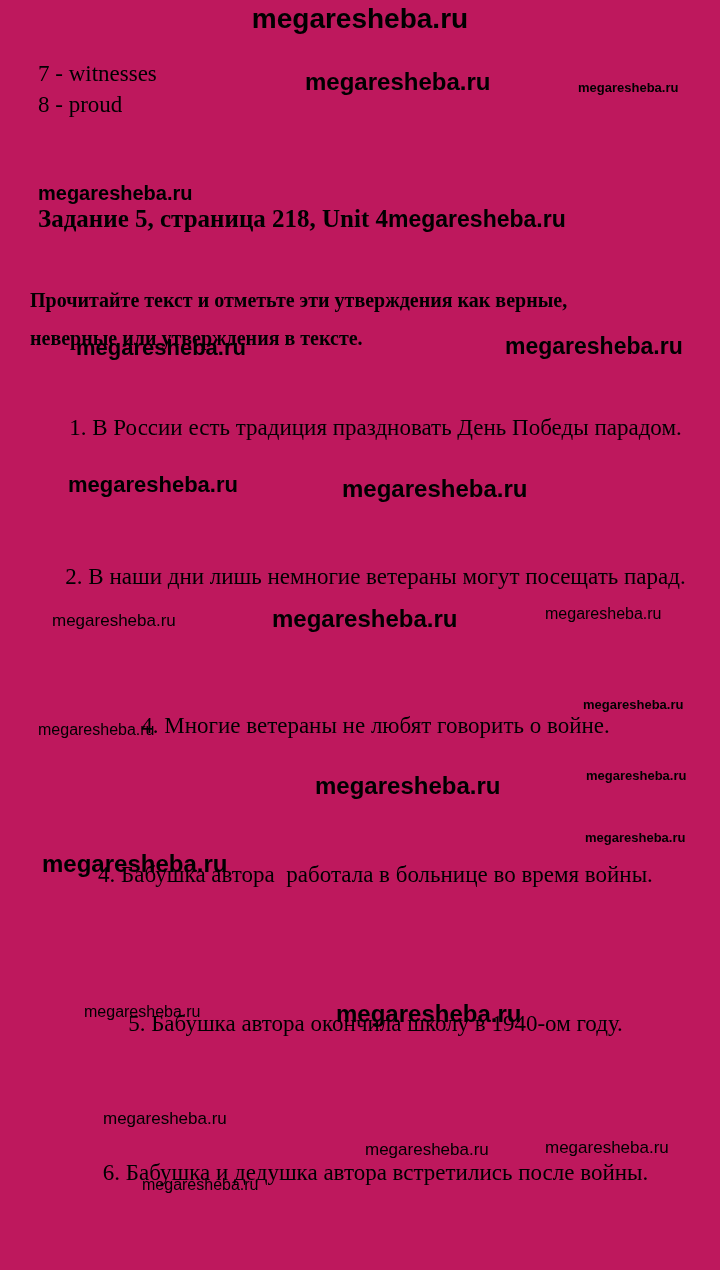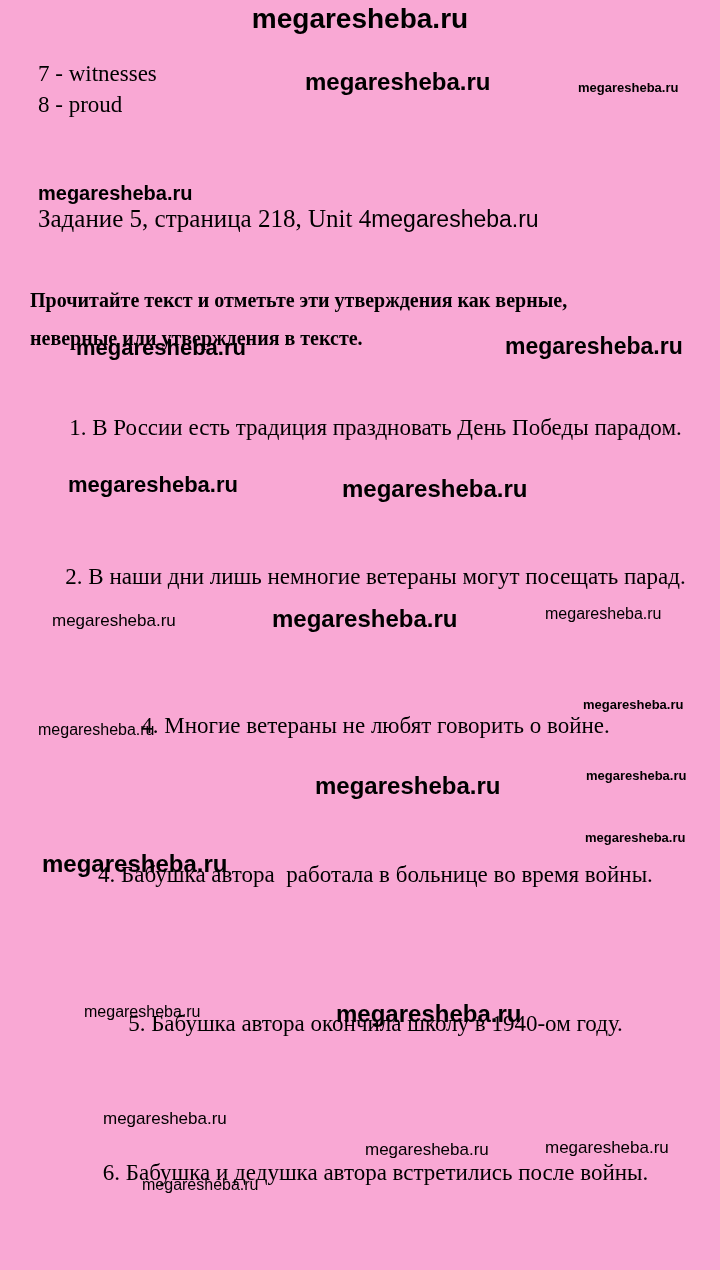--- a/index.html
+++ b/index.html
@@ -1,36 +1,36 @@
 <!DOCTYPE html>
 <html><head>
 <meta charset="utf-8">
 <style>
   html,body { margin:0; padding:0; background:#ffffff; }
   .page {
     position:relative; width:720px; height:1270px; overflow:hidden;
-    background:#f9a8d4; color:#000000;
+    background:#be185d; color:#000000;
     font-family:"Liberation Serif", serif;
   }
   
   .top-title {
     padding-top:4px; text-align:center;
     font-family:"Liberation Sans", sans-serif;
     font-weight:bold; font-size:28px; line-height:30px;
   }
   .answers { margin:24px 0 0 38px; font-size:23px; }
   .answers div { line-height:31px; }
 
   .task { margin:62px 0 0 38px; }
   .task-wm {
     font-family:"Liberation Sans", sans-serif;
     font-weight:bold; font-size:20px; line-height:22px;
   }
   .task-title {
-    margin-top:1px; font-weight:normal; font-size:25px; line-height:27px;
+    margin-top:1px; font-weight:bold; font-size:25px; line-height:27px;
   }
   .task-title .inline-wm {
     font-family:"Liberation Sans", sans-serif; font-size:23px;
   }
 
   .instruction {
     margin:48px 0 0 30px; width:665px;
     font-weight:bold; font-size:20px; line-height:38px;
   }
 

